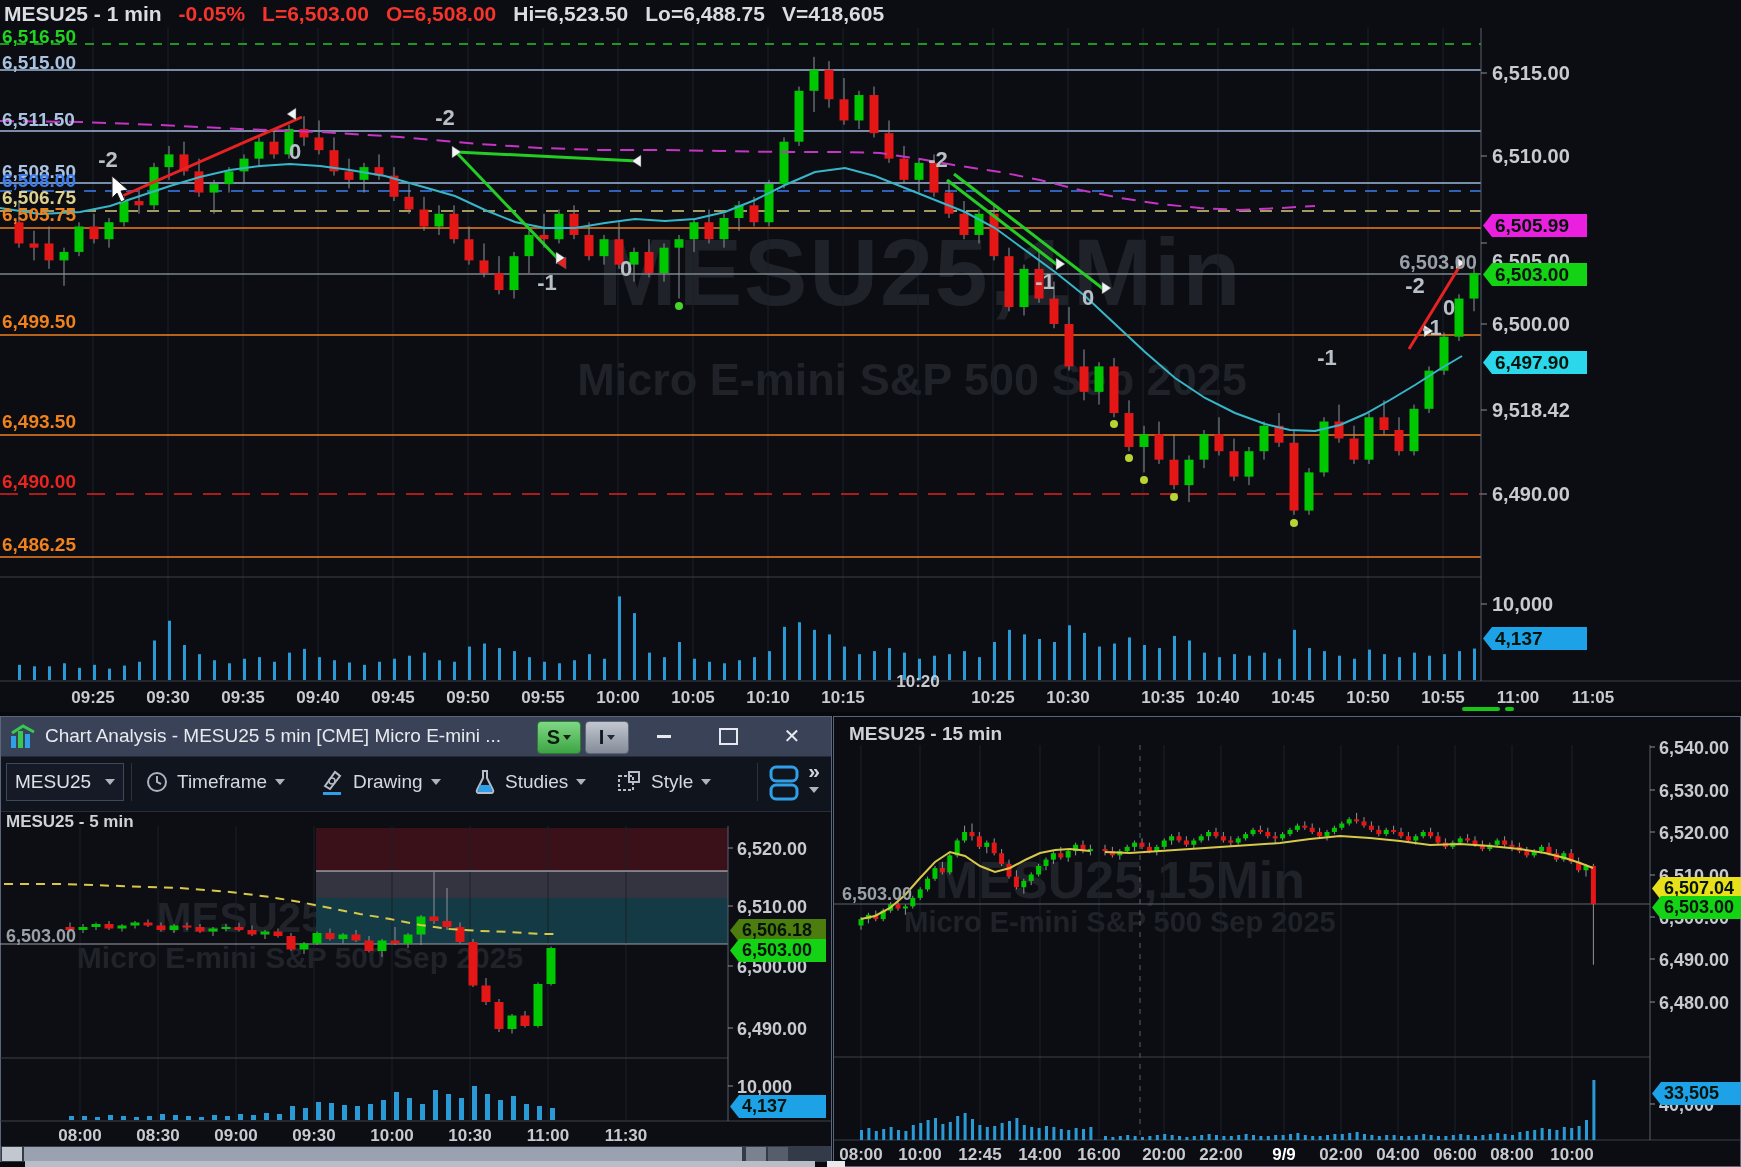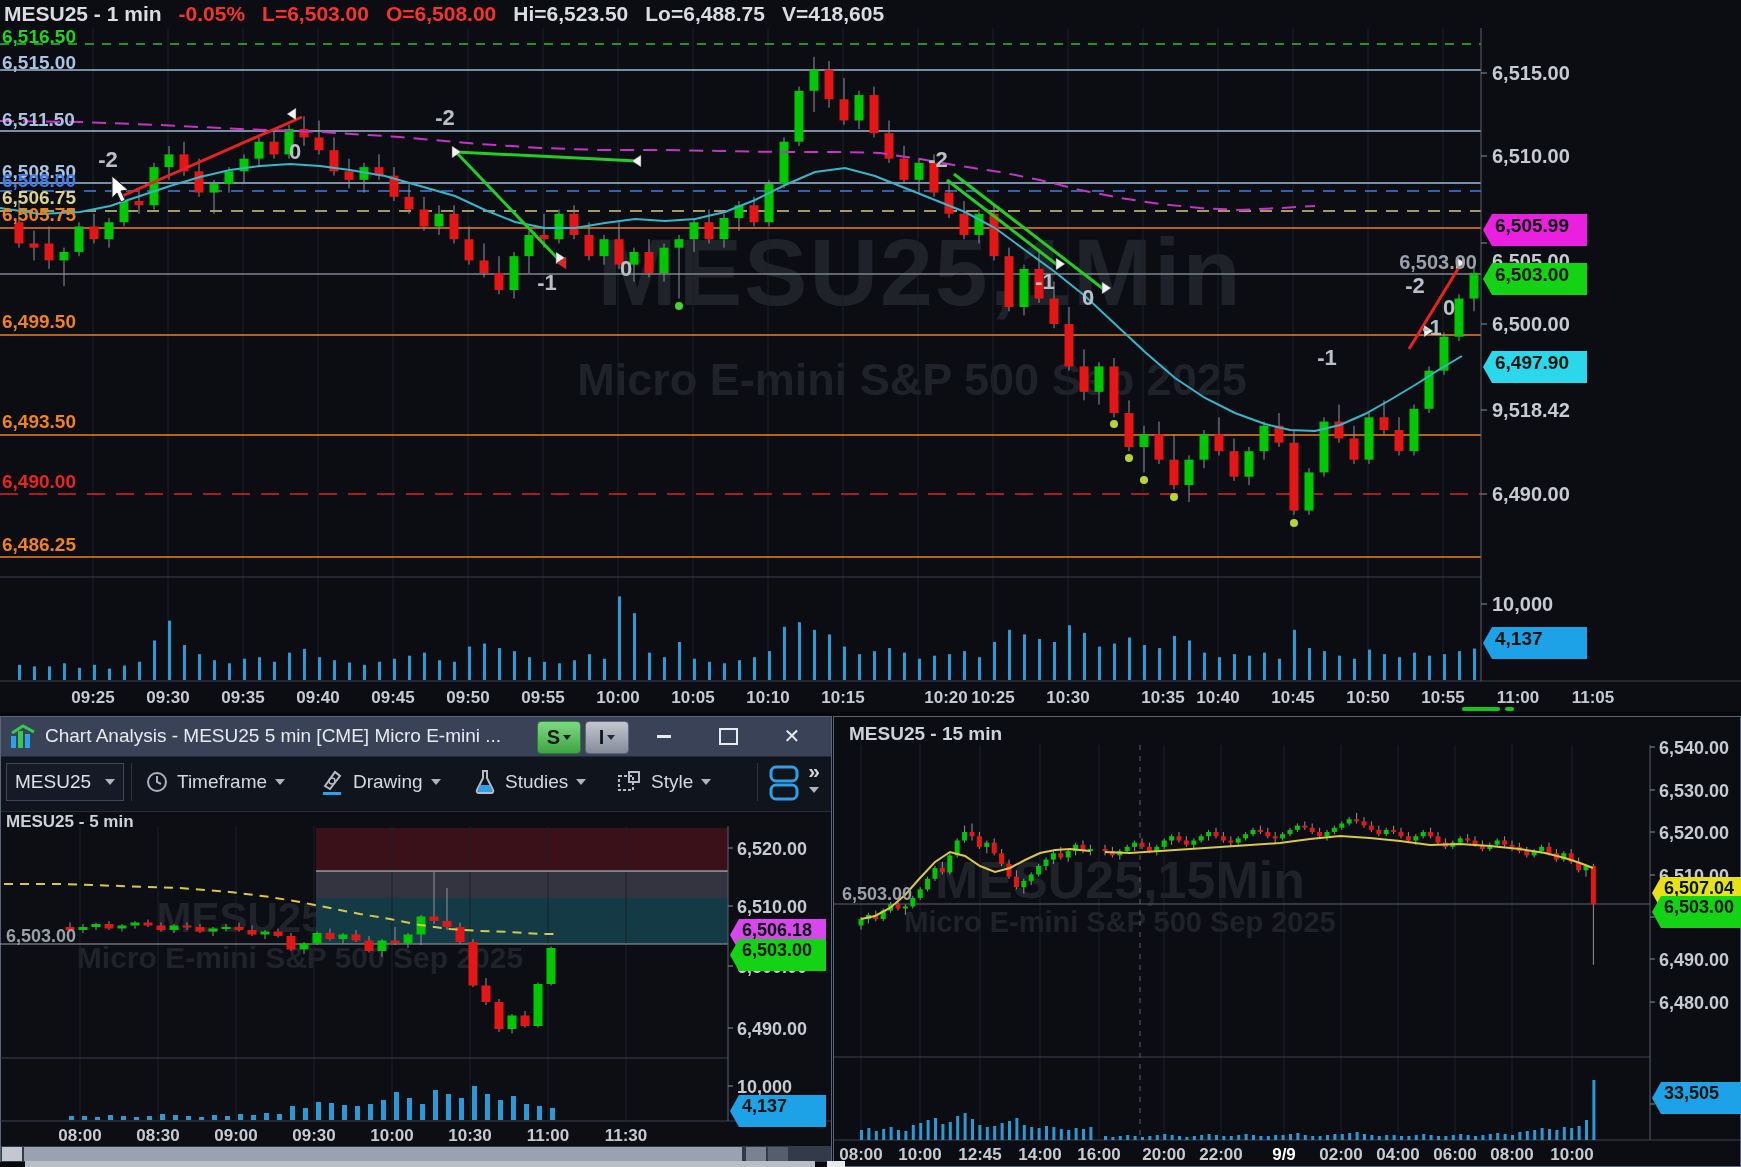--- a/index.html
+++ b/index.html
@@ -7,21 +7,21 @@
           font-family:"Liberation Sans","DejaVu Sans",sans-serif;-webkit-font-smoothing:antialiased;}
   .abs{position:absolute;}
   
   .top-window{position:absolute;left:0;top:0;width:1741px;height:712px;background:#0b0d12;}
   .chart-header{position:absolute;left:4px;top:2px;height:24px;display:flex;gap:17px;align-items:center;
                 font-size:21px;font-weight:700;white-space:nowrap;z-index:6;}
   .hdr-w{color:#d9dce1;}	.hdr-r{color:#f5342c;}
   
   .lbl{position:absolute;font-size:19px;font-weight:700;line-height:20px;white-space:nowrap;z-index:7;}
   .xlbl{position:absolute;transform:translateX(-50%);font-size:17px;font-weight:700;color:#c7cad0;white-space:nowrap;z-index:7;}
-  .badge{position:absolute;height:32px;line-height:23px;padding:0 6px 0 12px;font-size:19px;font-weight:700;color:#04140a;
+  .badge{position:absolute;height:23px;line-height:23px;padding:0 6px 0 12px;font-size:19px;font-weight:700;color:#04140a;
          clip-path:polygon(9px 0,100% 0,100% 100%,9px 100%,0 50%);z-index:8;white-space:nowrap;}
   .ann{position:absolute;transform:translate(-50%,-50%);font-size:22px;font-weight:700;color:#b9bfc7;z-index:7;}
   .wm{position:absolute;transform:translate(-50%,-50%);color:rgba(148,158,176,0.15);font-weight:700;white-space:nowrap;z-index:2;}
   
   .aw{position:absolute;left:0;top:716px;width:832px;height:446px;background:#0c0e13;border:1px solid #5a647b;box-sizing:border-box;z-index:3;}
   .aw-titlebar{position:absolute;left:0;top:0;width:100%;height:39px;background:#3a4258;border-bottom:1px solid #232a3a;}
   .aw-title{position:absolute;left:44px;top:8px;font-size:19px;color:#e8eaee;white-space:nowrap;}
   .tb-btn{position:absolute;top:4px;width:42px;height:31px;border-radius:4px;font-size:20px;font-weight:700;color:#0b1a0d;
           display:flex;align-items:center;justify-content:center;gap:3px;}
   .s-btn{left:536px;background:linear-gradient(#7fd884,#3da544);border:1px solid #2c7d33;}
@@ -1022,21 +1022,21 @@
       <div class="xlbl" style="left:168px;top:688px;">09:30</div>
       <div class="xlbl" style="left:243px;top:688px;">09:35</div>
       <div class="xlbl" style="left:318px;top:688px;">09:40</div>
       <div class="xlbl" style="left:393px;top:688px;">09:45</div>
       <div class="xlbl" style="left:468px;top:688px;">09:50</div>
       <div class="xlbl" style="left:543px;top:688px;">09:55</div>
       <div class="xlbl" style="left:618px;top:688px;">10:00</div>
       <div class="xlbl" style="left:693px;top:688px;">10:05</div>
       <div class="xlbl" style="left:768px;top:688px;">10:10</div>
       <div class="xlbl" style="left:843px;top:688px;">10:15</div>
-      <div class="xlbl" style="left:918px;top:688px;margin-left:28px;">10:20</div>
+      <div class="xlbl" style="left:918px;top:672px;">10:20</div>
       <div class="xlbl" style="left:993px;top:688px;">10:25</div>
       <div class="xlbl" style="left:1068px;top:688px;">10:30</div>
       <div class="xlbl" style="left:1143px;top:688px;margin-left:20px;">10:35</div>
       <div class="xlbl" style="left:1218px;top:688px;">10:40</div>
       <div class="xlbl" style="left:1293px;top:688px;">10:45</div>
       <div class="xlbl" style="left:1368px;top:688px;">10:50</div>
       <div class="xlbl" style="left:1443px;top:688px;">10:55</div>
       <div class="xlbl" style="left:1518px;top:688px;">11:00</div>
       <div class="xlbl" style="left:1593px;top:688px;">11:05</div>
       <div class="ann" style="left:108px;top:160px;">-2</div>
@@ -1049,21 +1049,21 @@
       <div class="ann" style="left:1088px;top:298px;">0</div>
       <div class="ann" style="left:1327px;top:358px;">-1</div>
       <div class="ann" style="left:1415px;top:286px;">-2</div>
       <div class="ann" style="left:1432px;top:328px;">-1</div>
       <div class="ann" style="left:1449px;top:308px;">0</div>
       <div class="lbl" style="left:737px;top:839px;color:#c7cad0;font-size:18px;">6,520.00</div>
       <div class="lbl" style="left:737px;top:897px;color:#c7cad0;font-size:18px;">6,510.00</div>
       <div class="lbl" style="left:737px;top:957px;color:#c7cad0;font-size:18px;">6,500.00</div>
       <div class="lbl" style="left:737px;top:1019px;color:#c7cad0;font-size:18px;">6,490.00</div>
       <div class="lbl" style="left:737px;top:1077px;color:#c7cad0;font-size:18px;">10,000</div>
-      <div class="badge" style="left:730px;top:919px;background:#d946ef;min-width:78px;font-size:18px;">6,506.18</div>
+      <div class="badge" style="left:730px;top:919px;background:#4d7c0f;min-width:78px;font-size:18px;">6,506.18</div>
       <div class="badge" style="left:730px;top:939px;background:#14d314;min-width:78px;font-size:18px;">6,503.00</div>
       <div class="badge" style="left:730px;top:1095px;background:#1da2e8;min-width:78px;font-size:18px;">4,137</div>
       <div class="xlbl" style="left:80px;top:1126px;">08:00</div>
       <div class="xlbl" style="left:158px;top:1126px;">08:30</div>
       <div class="xlbl" style="left:236px;top:1126px;">09:00</div>
       <div class="xlbl" style="left:314px;top:1126px;">09:30</div>
       <div class="xlbl" style="left:392px;top:1126px;">10:00</div>
       <div class="xlbl" style="left:470px;top:1126px;">10:30</div>
       <div class="xlbl" style="left:548px;top:1126px;">11:00</div>
       <div class="xlbl" style="left:626px;top:1126px;">11:30</div>

